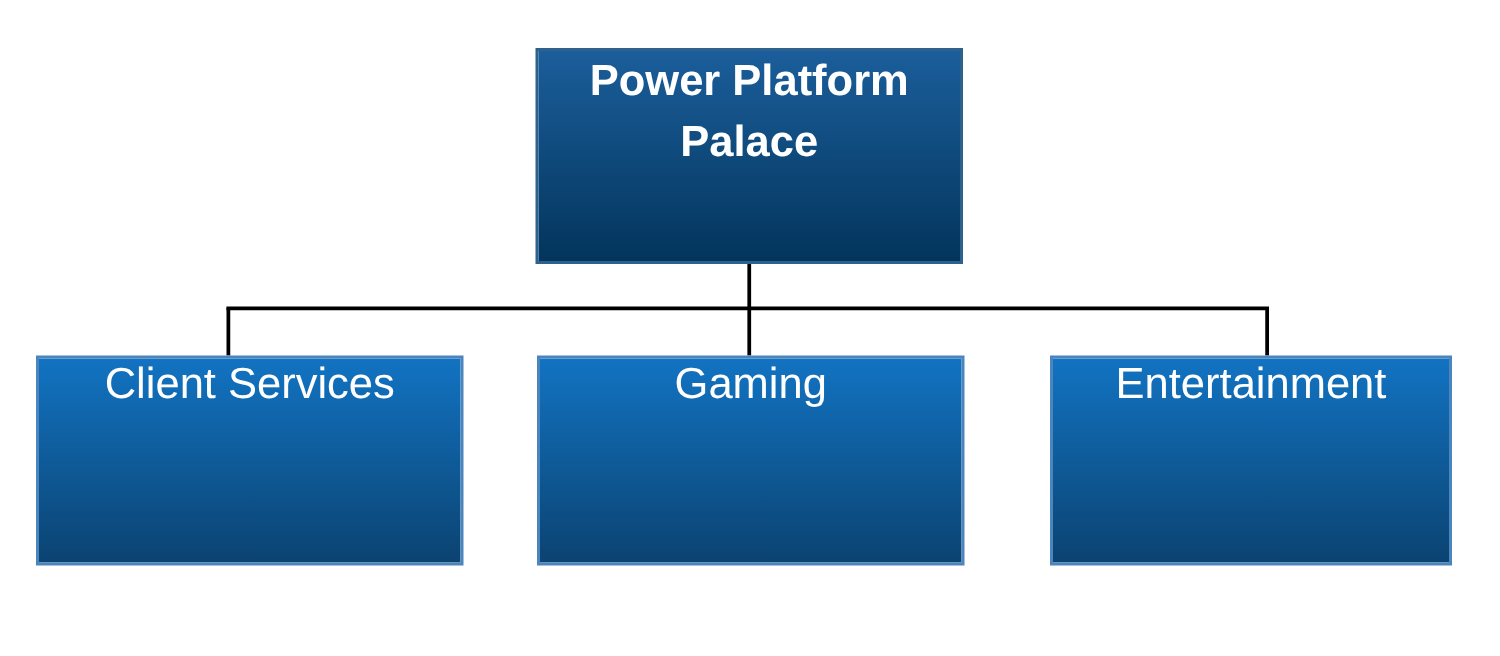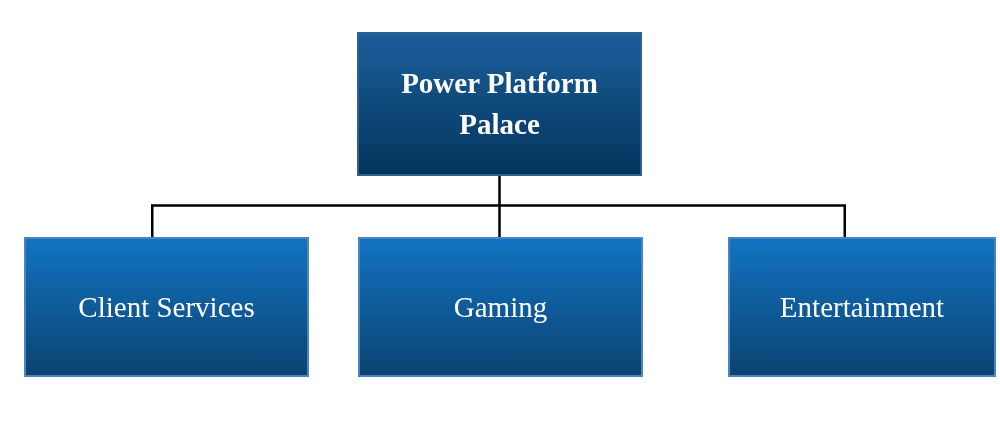--- a/index.html
+++ b/index.html
@@ -12,25 +12,24 @@
     position: relative;
     width: 1000px;
     height: 437px;
     background: #ffffff;
     overflow: hidden;
   }
   .node {
     position: absolute;
     box-sizing: border-box;
     display: flex;
-    align-items: center;
+    align-items: flex-start;
     justify-content: center;
     text-align: center;
     color: var(--text-color, #ffffff);
-    font-family: Liberation Serif, serif;
   }
   .node-root {
     left: 357px;
     top: 32px;
     width: 285px;
     height: 144px;
     background: linear-gradient(to bottom, var(--root-top, #1b5e9b), var(--root-bottom, #03355c));
     border: 2px solid var(--root-border, #2d628f);
     font-weight: bold;
     font-size: 29px;
@@ -40,21 +39,21 @@
     top: 237px;
     height: 140px;
     background: linear-gradient(to bottom, var(--child-top, #1273c2), var(--child-bottom, #0b4371));
     border: 2px solid var(--child-border, #4a86bd);
     font-weight: normal;
     font-size: 29px;
     line-height: 1.2;
   }
   .node-child.pos-0 { left: 24px;  width: 285px; }
   .node-child.pos-1 { left: 358px; width: 285px; }
-  .node-child.pos-2 { left: 700px; width: 268px; margin-left: 28px; }
+  .node-child.pos-2 { left: 700px; width: 268px; }
   .node-label {
     padding: 0 10px;
   }
   .connectors {
     position: absolute;
     left: 0;
     top: 0;
     width: 1000px;
     height: 437px;
     pointer-events: none;

